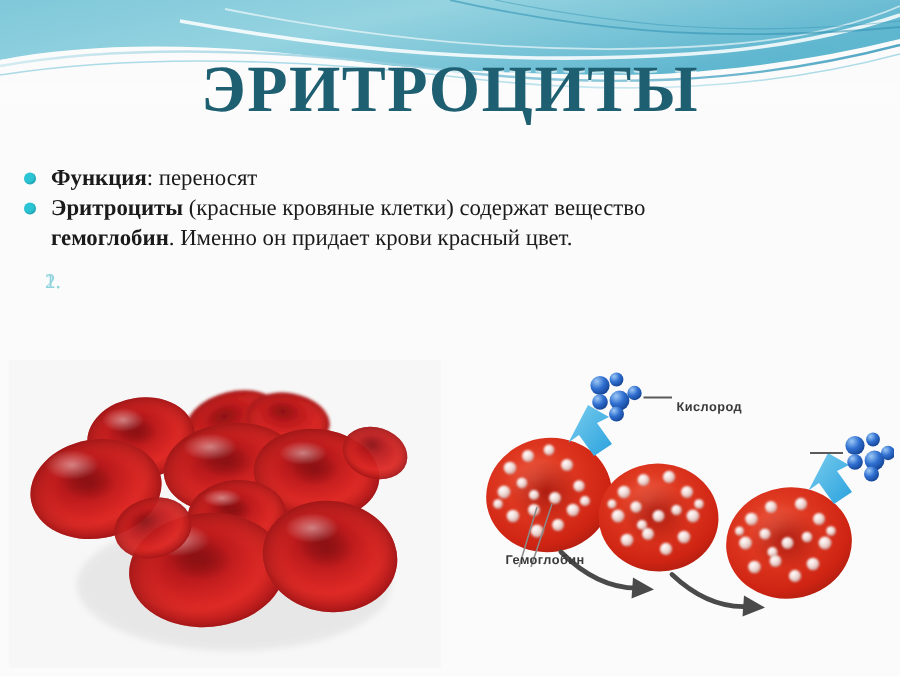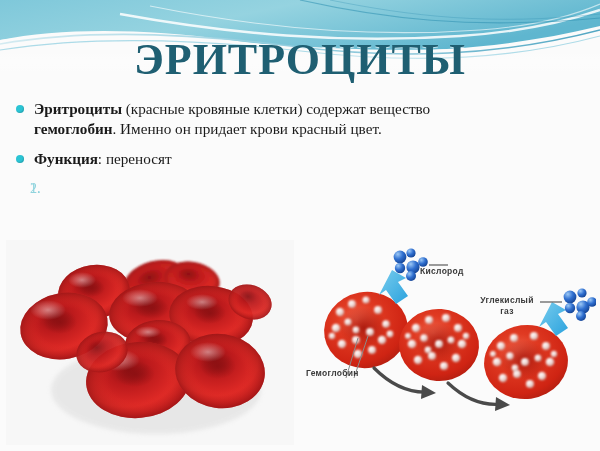--- a/index.html
+++ b/index.html
@@ -112,20 +112,21 @@
 
   .dlabel {
     position: absolute;
     font-family: "Liberation Sans", "DejaVu Sans", sans-serif;
     font-weight: bold;
     font-size: 8.5px;
     color: #3a3a3a;
     letter-spacing: 0.3px;
     white-space: nowrap;
     line-height: 11px;
+    margin-left: 31px;
   }
   .dlabel.oxygen   { left: 124px; top: 26px; }
   .dlabel.co2      { left: 178px; top: 55px; text-align: center; width: 66px; white-space: normal; }
   .dlabel.hemo     { left: 10px;  top: 128px; }
 </style>
 </head>
 <body>
 
 <div id="slide">
 
@@ -160,29 +161,29 @@
       <path d="M330,0 C410,16 490,26 600,14" fill="none" stroke="#2e8fb0" stroke-width="0.8" opacity="0.4"></path>
 
       <rect x="0" y="52" width="600" height="20" fill="url(#fadeWhite)"></rect>
     </svg>
   </div>
 
   <div class="title">ЭРИТРОЦИТЫ</div>
 
   <div class="body-text">
 
+    <div class="bullet-row" style="margin-top:10px;">
+      <span class="dot"></span>
+      <b>Функция</b><span>: переносят</span>
+    </div>
+
     <div class="bullet-row">
       <span class="dot"></span>
       <b>Эритроциты</b><span> (красные кровяные клетки) содержат вещество</span><br>
       <b>гемоглобин</b><span>. Именно он придает крови красный цвет.</span>
-    </div>
-
-    <div class="bullet-row" style="margin-top:10px;">
-      <span class="dot"></span>
-      <b>Функция</b><span>: переносят</span>
     </div>
 
     <div class="num-row">
       <span class="num">1.</span>
     </div>
 
     <div class="num-row">
       <span class="num">2.</span>
     </div>
 
@@ -424,17 +425,16 @@
         <circle cx="285" cy="76" r="5" fill="url(#o2s)"></circle>
       </g>
 
       <line x1="244" y1="62" x2="266" y2="62" stroke="#5a5a5a" stroke-width="1.2"></line>
 
       <path d="M62,98 L50,138" fill="none" stroke="#8a8a8a" stroke-width="1"></path>
       <path d="M72,96 L58,138" fill="none" stroke="#8a8a8a" stroke-width="1"></path>
     </svg>
 
     <div class="dlabel oxygen">Кислород</div>
-    <div class="dlabel co2">Углекислый газ</div>
     <div class="dlabel hemo">Гемоглобин</div>
   </div>
 
 </div>
 
 </body></html>

